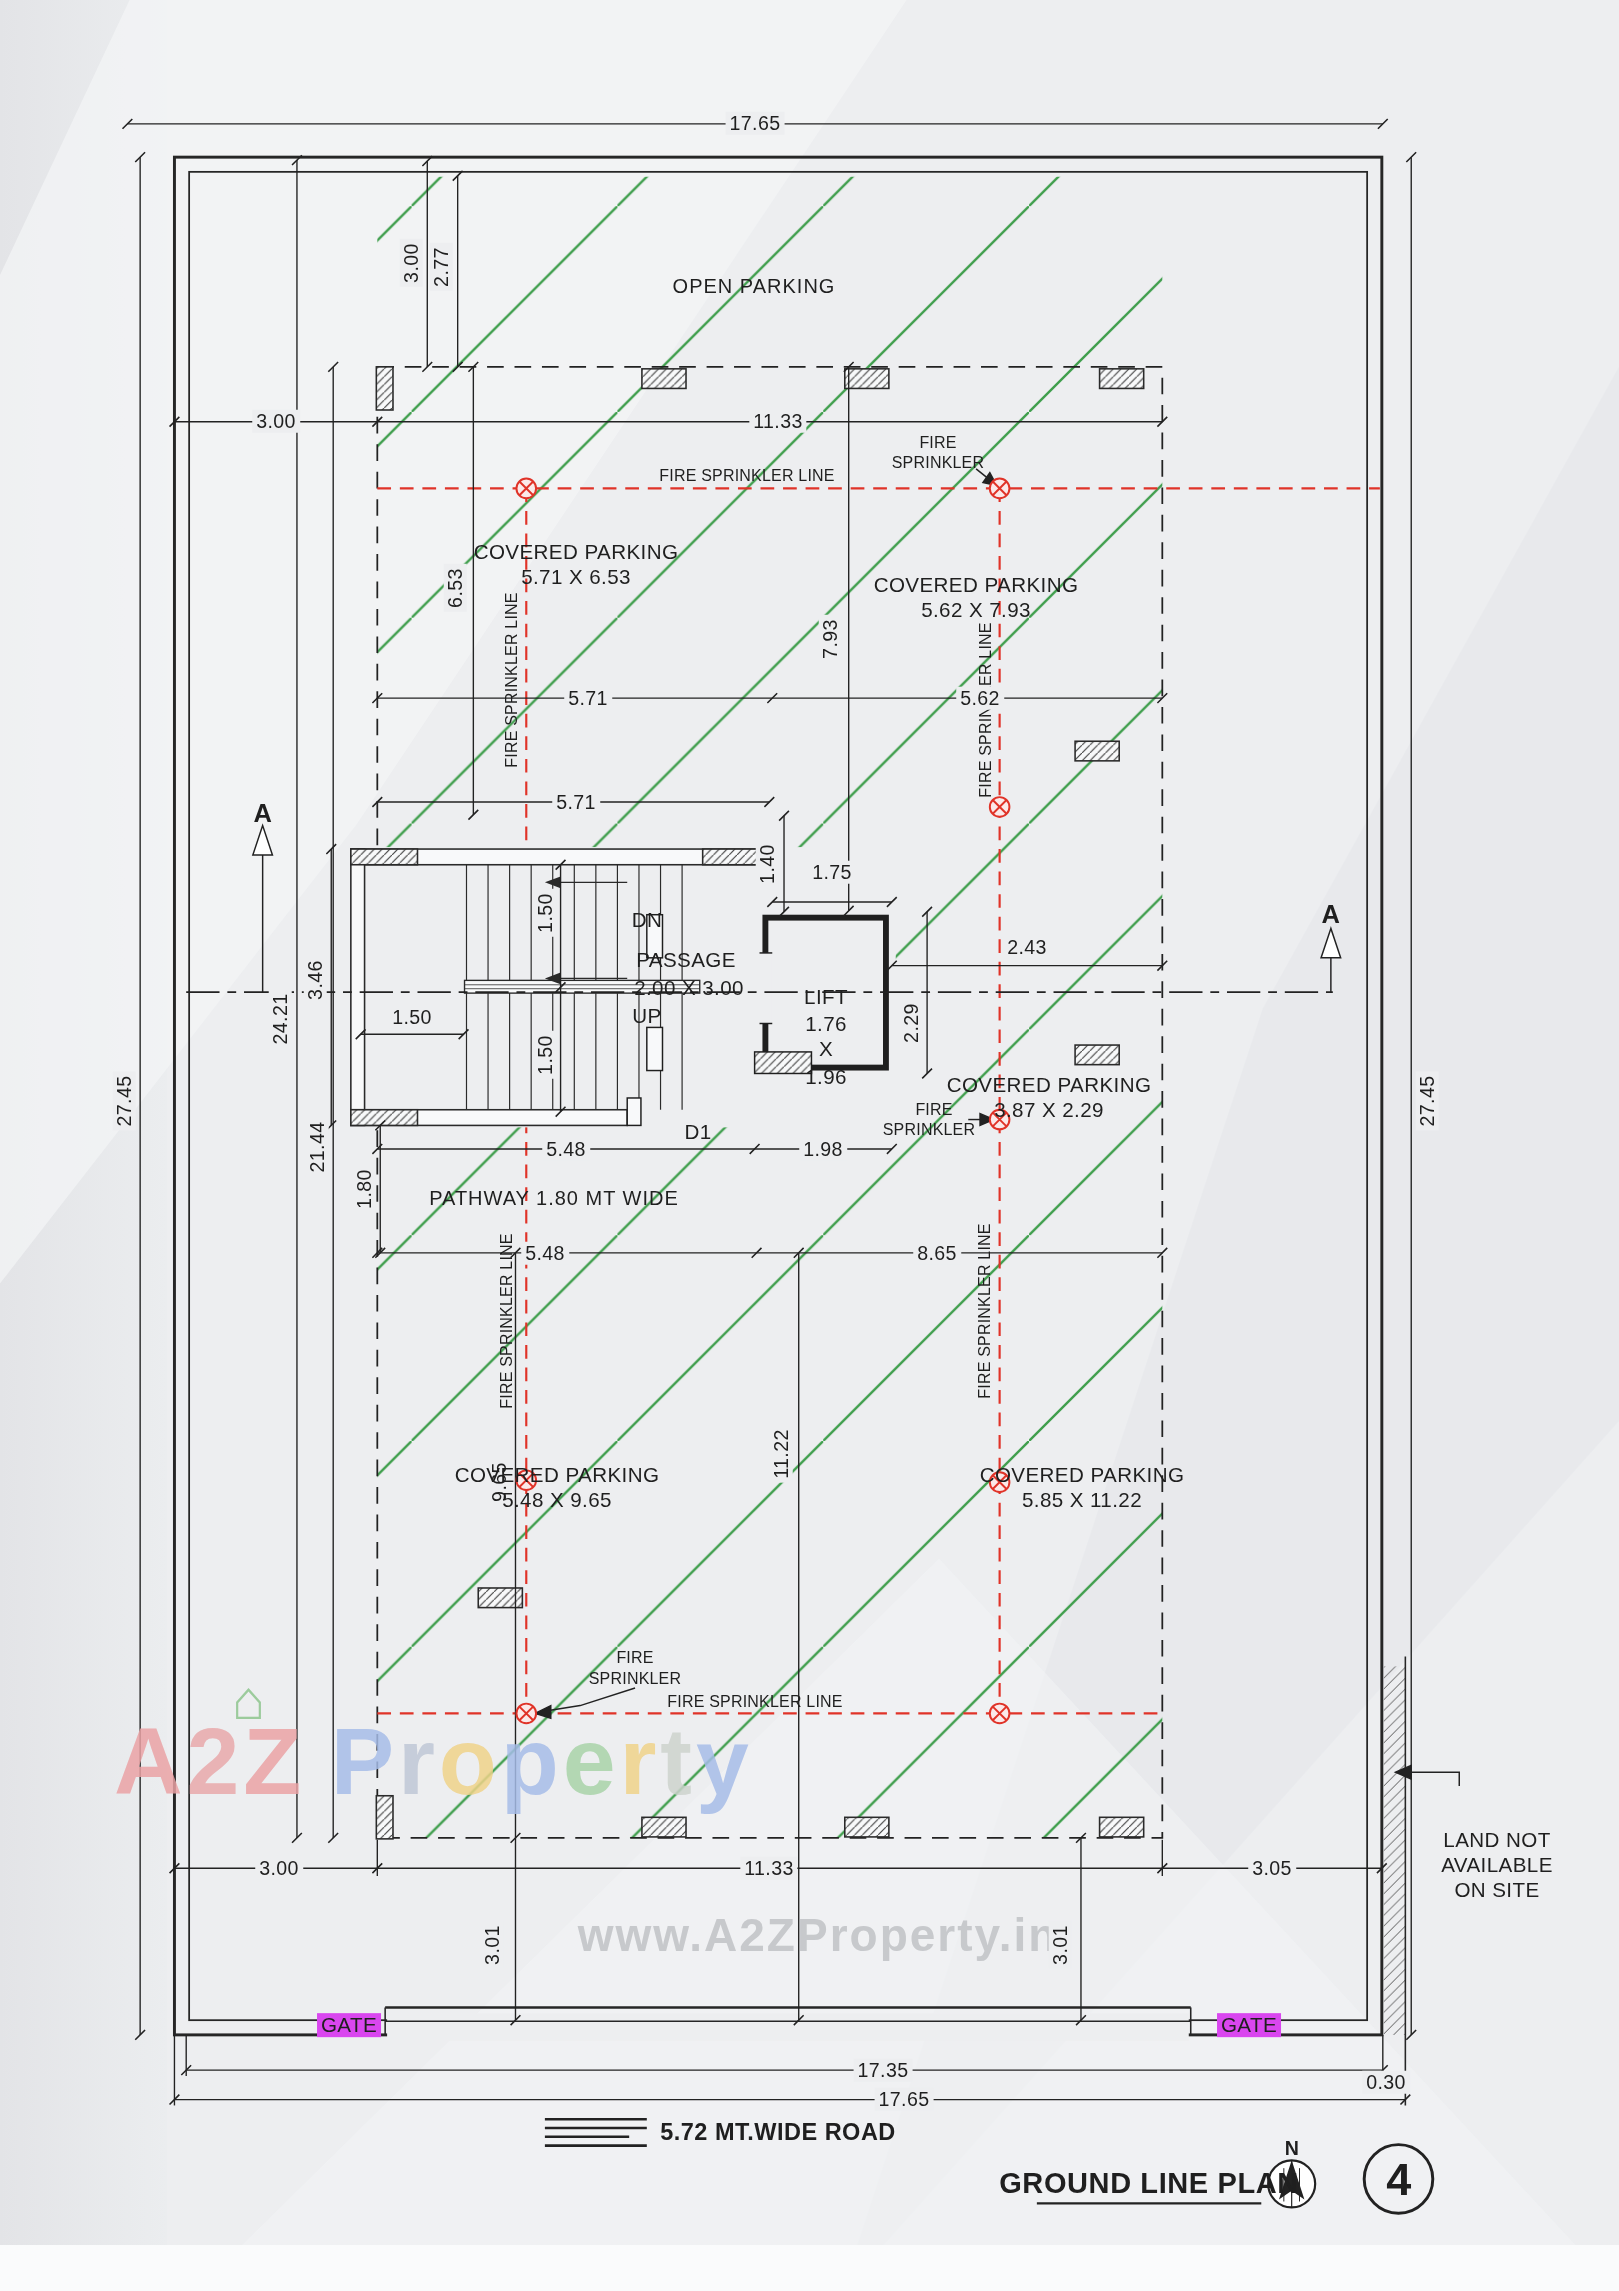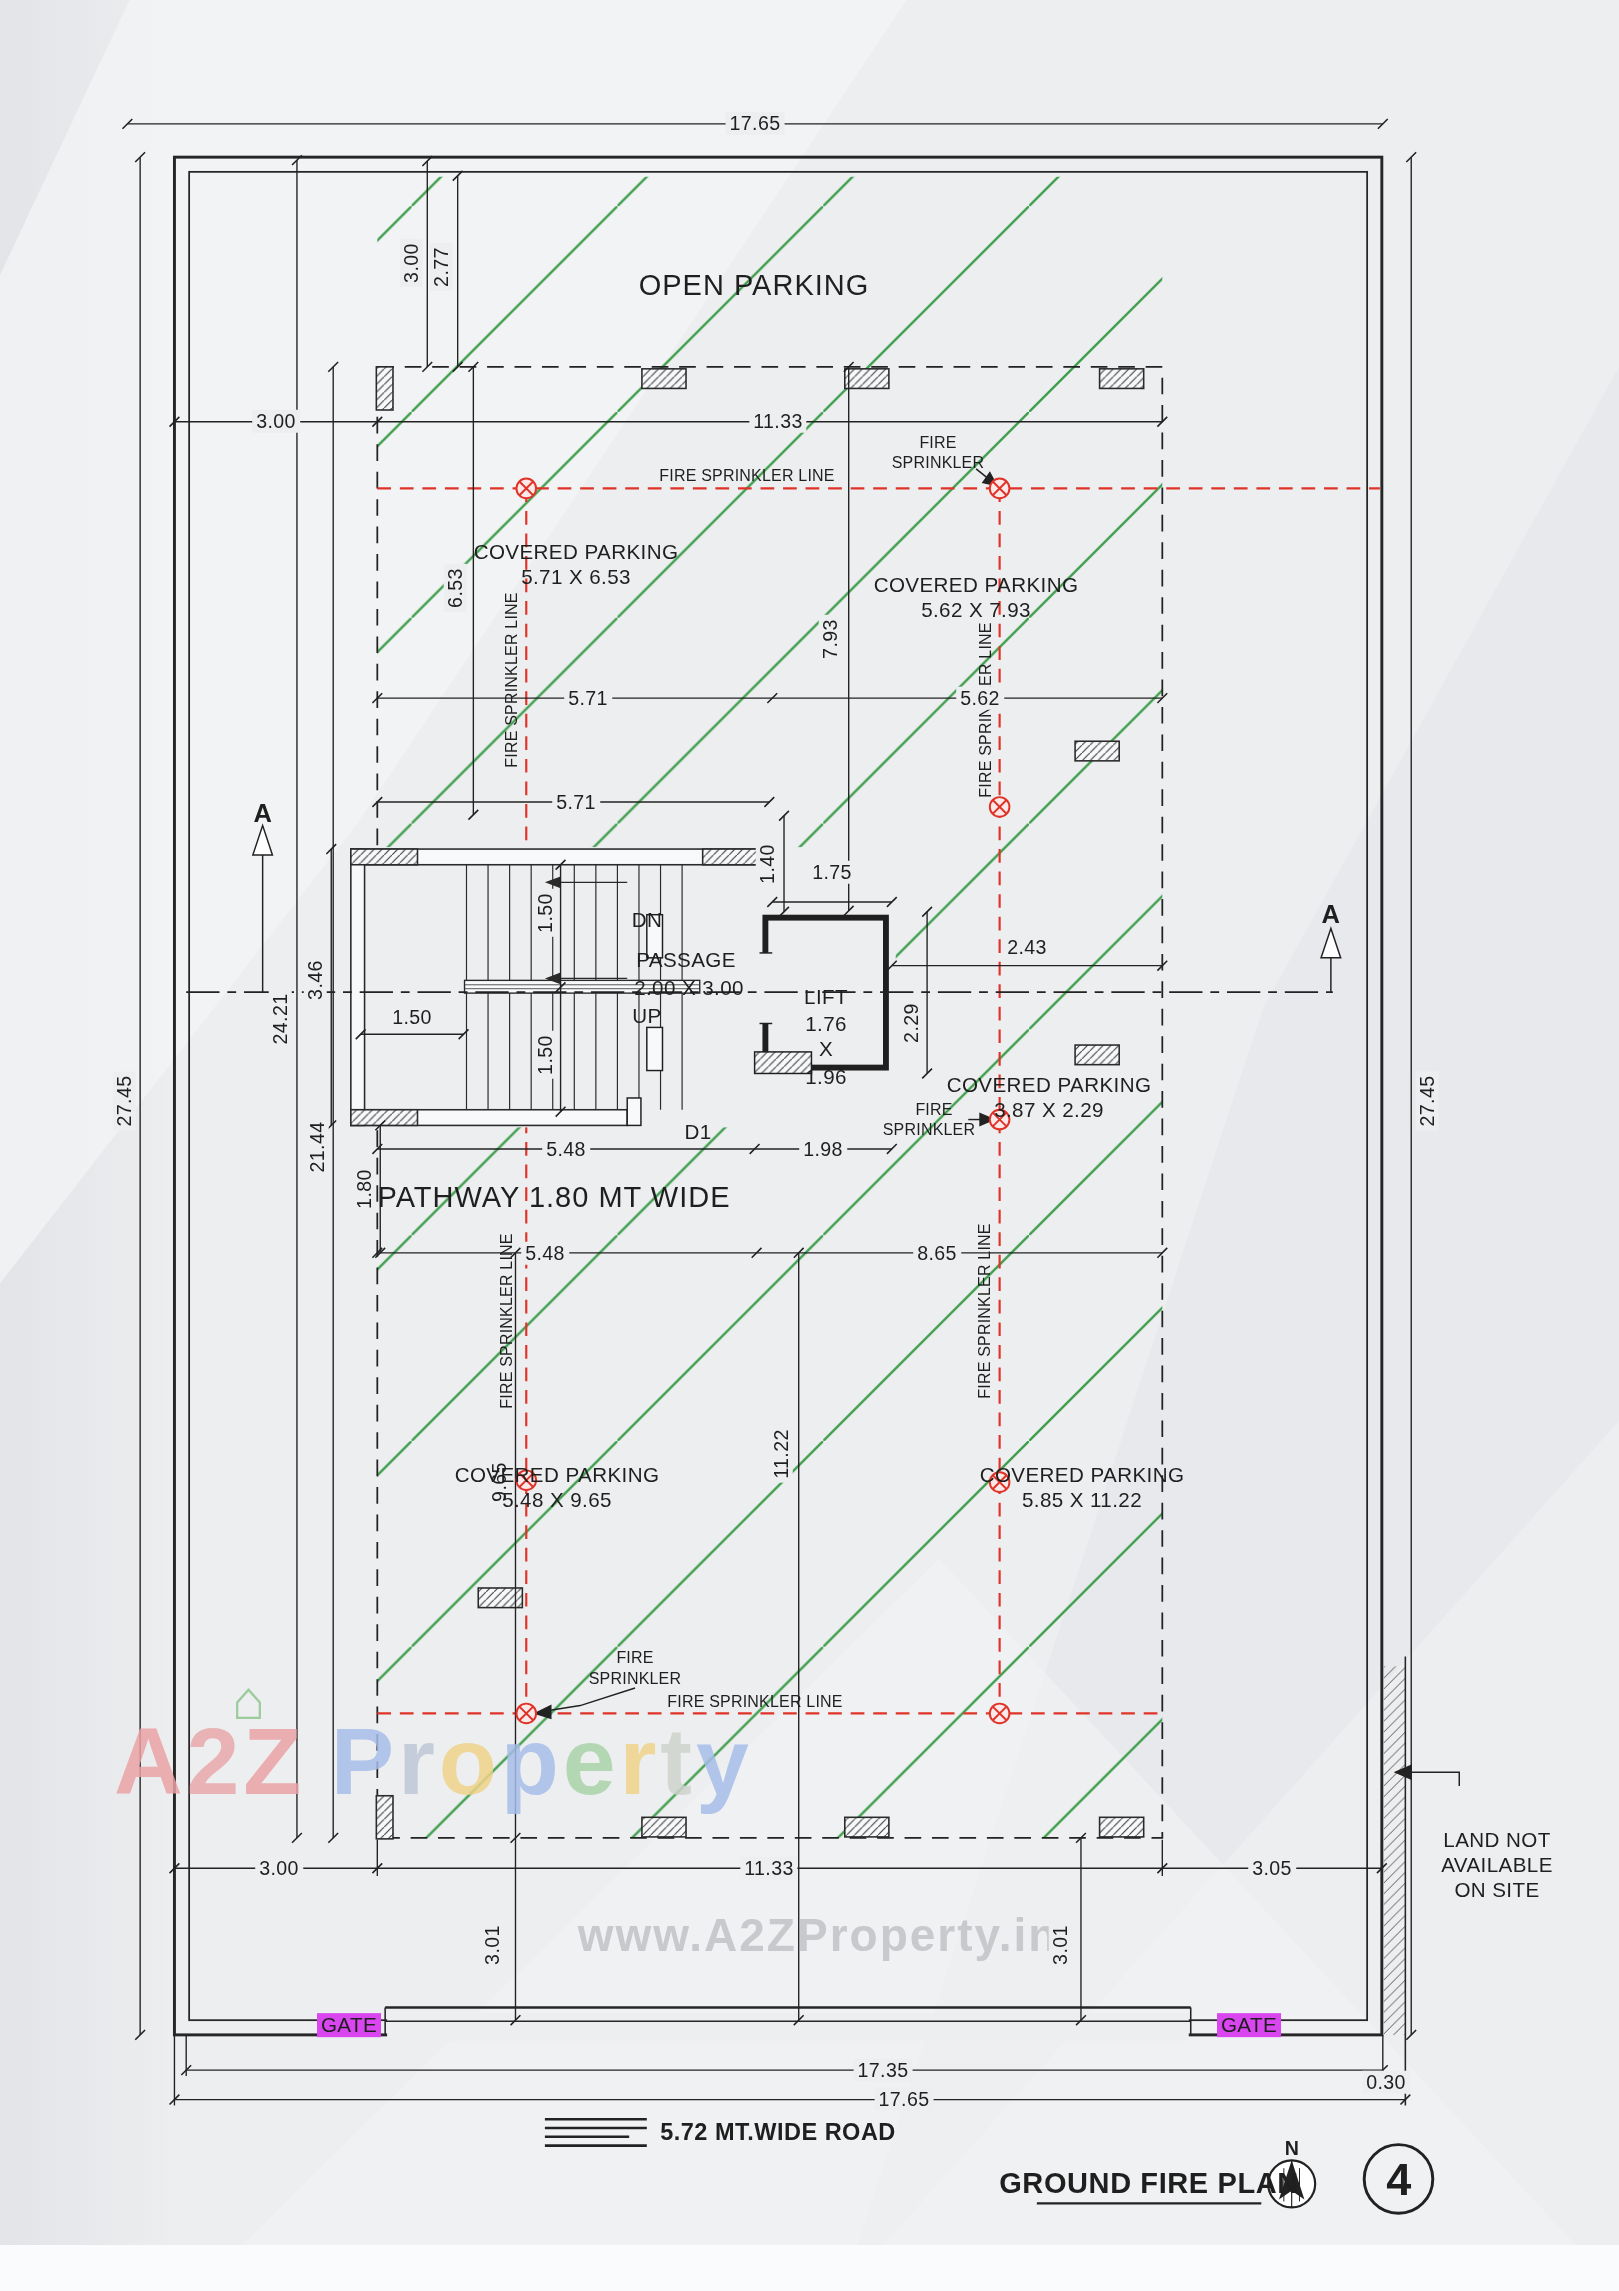--- a/index.html
+++ b/index.html
@@ -6,21 +6,21 @@
   #page{position:relative;width:1619px;height:2292px;background:#edeef0;overflow:hidden;
         font-family:Liberation Sans, sans-serif;color:#1f1f1f;}
   .bgpoly{position:absolute;inset:0;pointer-events:none;}
   
   .t{position:absolute;transform:translate(-50%,-50%);font-size:19.6px;line-height:1.15;
      white-space:nowrap;letter-spacing:0.4px;color:#1f1f1f;}
   .r{transform:translate(-50%,-50%) rotate(-90deg);}
   .bg{background:#edeef0;padding:0 3.9px;}
   .sm{font-size:16px;letter-spacing:0.2px;}
   .lab{font-size:20.6px;margin-top:38px;}
-  .big{font-size:29px;letter-spacing:1px;}
+  .big{font-size:20px;letter-spacing:1px;}
   .bold{font-weight:bold;}
   .sec{font-size:25.5px;font-weight:bold;}
   .title{font-size:29px;font-weight:bold;letter-spacing:0.6px;}
   .pg{font-size:45px;font-weight:bold;}
   .road{font-size:23.5px;font-weight:bold;letter-spacing:0.5px;}
   .gate{font-size:20.6px;background:#d946ef;padding:0 3.9px;}
   
   #wm-brand{position:absolute;left:114px;top:1707px;font-size:95px;font-weight:bold;
             letter-spacing:3.9px;display:flex;align-items:flex-start;opacity:.85;}
   #wm-brand .sp{width:25.5px;}
@@ -383,18 +383,18 @@
   <div class="t lab" style="left:1497px;top:1852px">ON SITE</div>
 
   <div class="t gate" style="left:349px;top:2025px">GATE</div>
   <div class="t gate" style="left:1249px;top:2025px">GATE</div>
 
   <div class="t bg" style="left:883px;top:2070px">17.35</div>
   <div class="t bg" style="left:904px;top:2099px">17.65</div>
   <div class="t bg" style="left:1386px;top:2082px">0.30</div>
 
   <div class="t road" style="left:778px;top:2133px">5.72 MT.WIDE ROAD</div>
-  <div class="t title" style="left:1149px;top:2184px">GROUND FIRE PLAN</div>
+  <div class="t title" style="left:1149px;top:2184px">GROUND LINE PLAN</div>
   <div class="t bold" style="left:1292px;top:2148px;font-size:19.6px">N</div>
   <div class="t pg" style="left:1399px;top:2180px">4</div>
 
 </div>
 
 
 </body></html>

